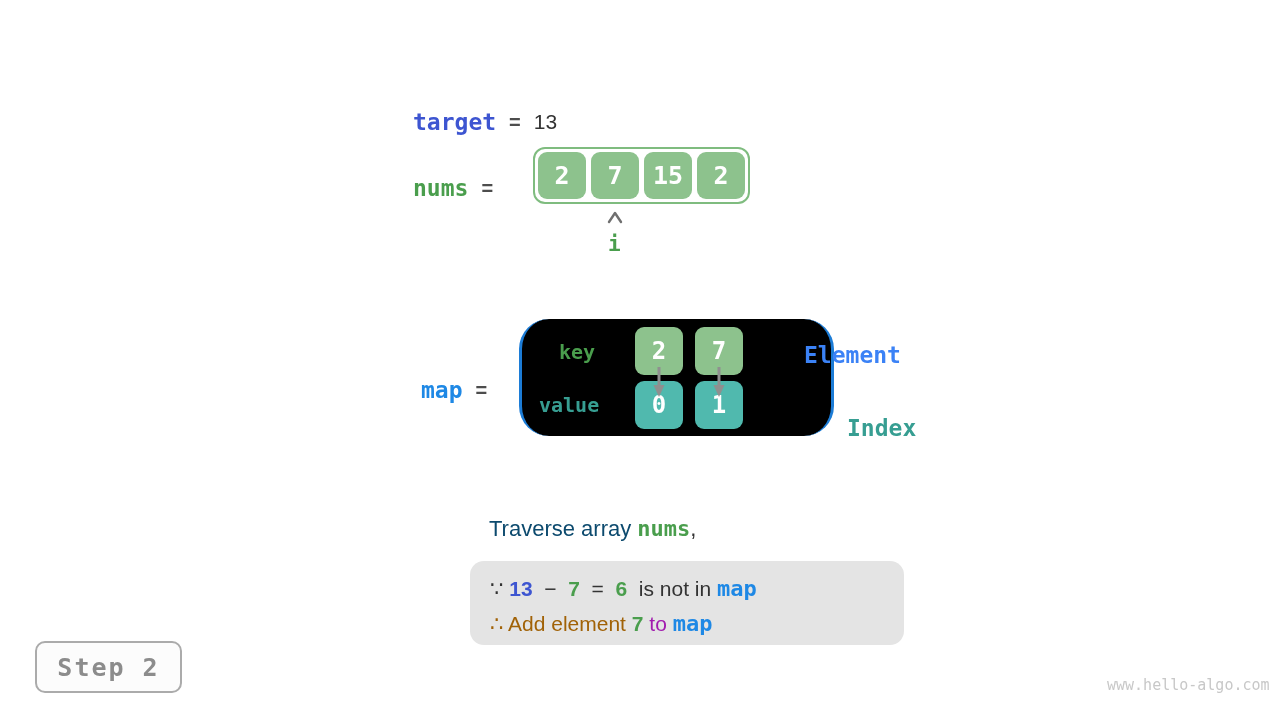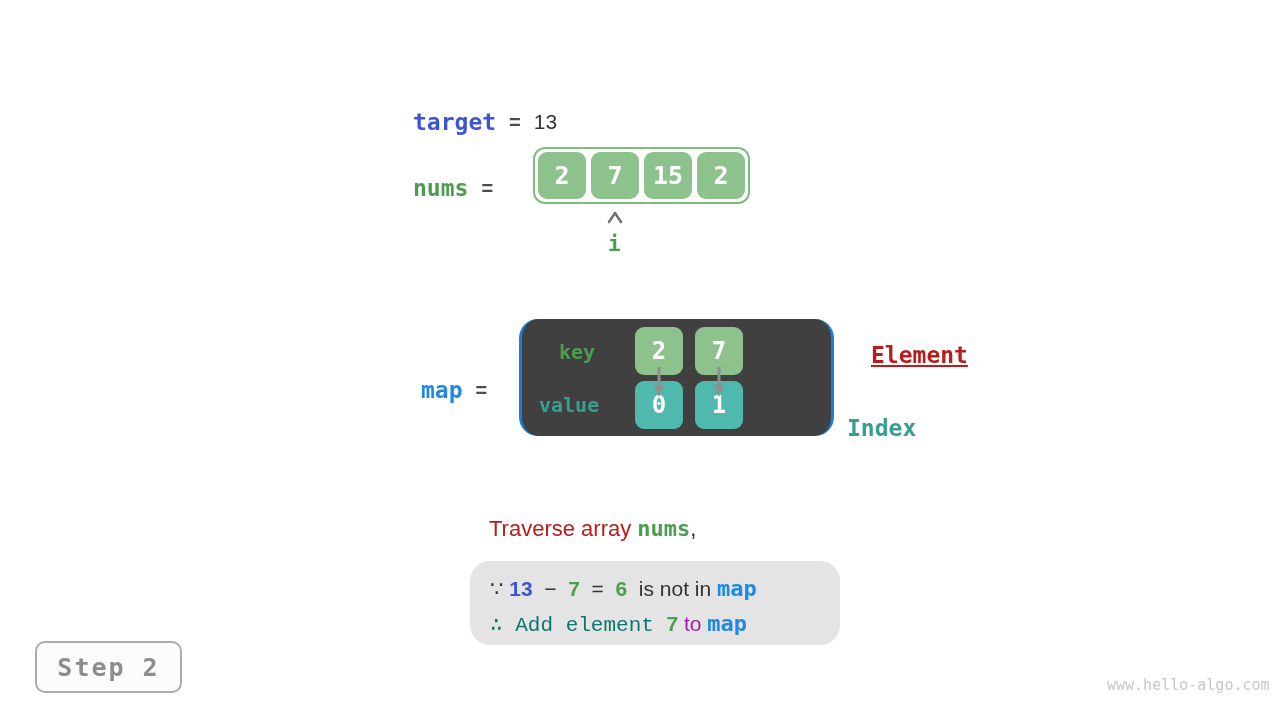--- a/index.html
+++ b/index.html
@@ -39,46 +39,46 @@
 
   
   .pointer-i {
     left: 608px; top: 232px; font-size: 21px; color: #4A9E4D;
     font-family: "DejaVu Sans Mono", monospace; font-weight: bold;
   }
 
   
   .map-box {
     left: 519px; top: 319px; width: 315px; height: 117px;
-    background: #404040;
+    background: #000000;
     border-left: 3px solid #1C7CD6; border-right: 3px solid #1C7CD6;
-    border-radius: 19px;
+    border-radius: 30px;
   }
   .map-row-label { position: absolute; font-size: 20px; }
   .lbl-key { left: 37px; top: 21px; color: #4A9E4D; }
   .lbl-value { left: 17px; top: 74px; color: #379E92; }
   .map-cell {
     position: absolute; width: 48px; height: 48px; border-radius: 9px;
     color: #fff; display: flex; align-items: center; justify-content: center;
     font-family: "DejaVu Sans Mono", monospace; font-weight: bold; font-size: 24px;
   }
   .map-cell.key { background: #8DC28D; top: 8px; }
   .map-cell.val { background: #50B9AE; top: 62px; }
   .col-0 { left: 113px; } .col-1 { left: 173px; }
 
   .side-label { font-size: 23px; }
-  .side-green { left: 871px; top: 342px; color: #b91c1c; text-decoration: underline; }
+  .side-green { left: 804px; top: 342px; color: #3b82f6; }
   .side-teal  { left: 847px; top: 415px; color: #379E92; }
 
   
   .caption { left: 489px; top: 516px; font-size: 22px; color: #333; white-space: pre; }
   .caption .seg-mono, .note .seg-mono { font-size: 22px; }
   .note {
-    left: 470px; top: 561px; width: 370px; height: 84px;
-    background: #E4E4E4; border-radius: 20px;
+    left: 470px; top: 561px; width: 434px; height: 84px;
+    background: #E4E4E4; border-radius: 14px;
     padding: 10px 0 8px 20px; font-size: 21px; color: #333;
   }
   .note-line { white-space: pre; line-height: 35px; }
 
   
   .step-badge {
     left: 35px; top: 641px; width: 147px; height: 52px;
     background: #FCFCFC; border: 2px solid #ABABAB; border-radius: 10px;
     display: flex; align-items: center; justify-content: center;
     font-family: "DejaVu Sans Mono", monospace; font-weight: bold;
@@ -141,24 +141,24 @@
       <g>
         <line x1="197" y1="48" x2="197" y2="67" stroke="#8F8F8F" stroke-width="3"></line>
         <polygon points="191.5,66 202.5,66 197,78" fill="#8F8F8F"></polygon>
       </g>
     </svg>
   </div>
 
   <div class="abs side-label side-green mono">Element</div>
   <div class="abs side-label side-teal mono">Index</div>
 
-  <div class="abs caption"><span style="color: #b91c1c;">Traverse array </span><span class="seg-mono mono" style="color: rgb(74, 158, 77);">nums</span><span style="color: rgb(51, 51, 51);">,</span></div>
+  <div class="abs caption"><span style="color: #0c4a6e;">Traverse array </span><span class="seg-mono mono" style="color: rgb(74, 158, 77);">nums</span><span style="color: rgb(51, 51, 51);">,</span></div>
 
   <div class="abs note">
     <div class="note-line"><span style="color: rgb(51, 51, 51);">∵ </span><span style="color: rgb(61, 85, 209); font-weight: bold;">13</span><span style="color: rgb(51, 51, 51);">  −  </span><span style="color: rgb(74, 158, 77); font-weight: bold;">7</span><span style="color: rgb(51, 51, 51);">  =  </span><span style="color: rgb(74, 158, 77); font-weight: bold;">6</span><span style="color: rgb(51, 51, 51);">  is not in </span><span class="seg-mono mono" style="color: rgb(30, 136, 229);">map</span></div>
-    <div class="note-line"><span style="color: #0f766e; font-family: Liberation Mono, monospace;">∴ Add element </span><span style="color: rgb(74, 158, 77); font-weight: bold;">7</span><span style="color: #a21caf;"> to </span><span class="seg-mono mono" style="color: rgb(30, 136, 229);">map</span></div>
+    <div class="note-line"><span style="color: #a16207;">∴ Add element </span><span style="color: rgb(74, 158, 77); font-weight: bold;">7</span><span style="color: #a21caf;"> to </span><span class="seg-mono mono" style="color: rgb(30, 136, 229);">map</span></div>
   </div>
 
   <div class="abs step-badge">Step 2</div>
 
   <div class="abs watermark">www.hello-algo.com</div>
 
 </div>
 
 </body></html>

